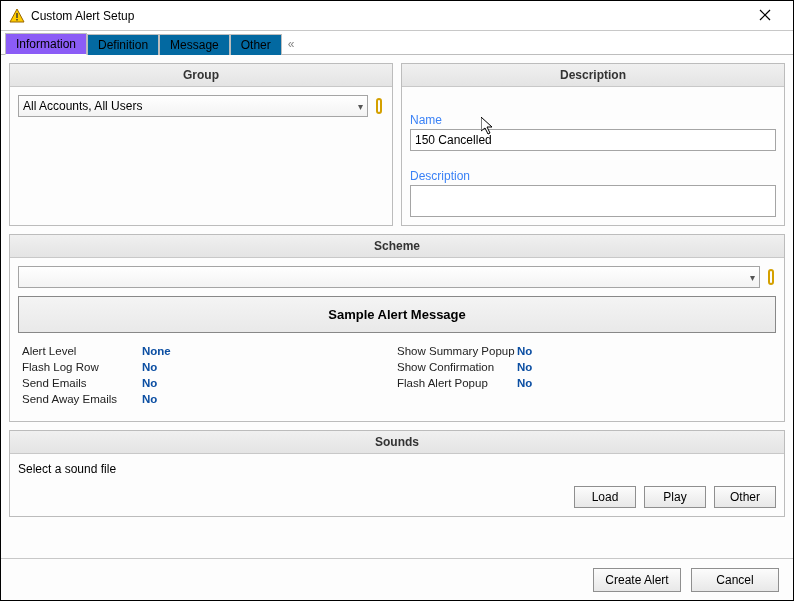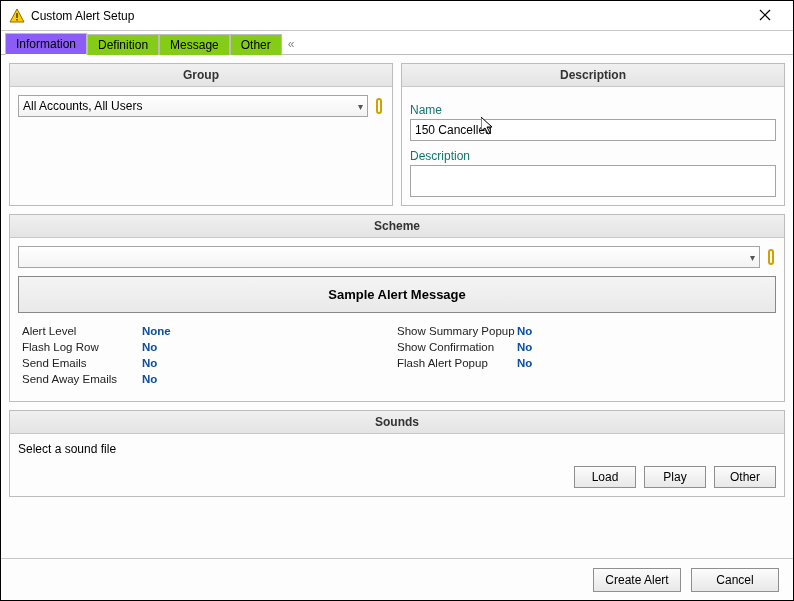--- a/index.html
+++ b/index.html
@@ -47,21 +47,21 @@
     height: 24px;
     display: flex;
     align-items: flex-end;
     padding: 0 4px;
     border-bottom: 1px solid #bdbdbd;
   }
   .tab {
     padding: 3px 10px;
     border: 1px solid #bdbdbd;
     border-bottom: none;
-    background: #84cc16;
+    background: #0369a1;
     margin-right: 0px;
     font-size: 12px;
     position: relative;
     top: 1px;
   }
   .tab.active {
     background: #8b5cf6;
     border-bottom: 1px solid #fff;
     z-index: 2;
   }
@@ -119,21 +119,21 @@
   .combo-select .caret {
     font-size: 10px;
     color: #555;
   }
   .link-icon {
     width: 10px;
     height: 18px;
     display: inline-block;
   }
   .link-icon svg { display:block; }
-  .lbl { font-size: 12px; color: #0f766e; margin-bottom: 2px; margin-top: 8px;}
+  .lbl { font-size: 12px; color: #3b82f6; margin-bottom: 2px; margin-top: 18px;}
   .textinput {
     width: 100%;
     height: 22px;
     border: 1px solid #a5a5a5;
     background: #fff;
     padding: 2px 4px;
     font-size: 12px;
   }
   .textarea {
     width: 100%;

